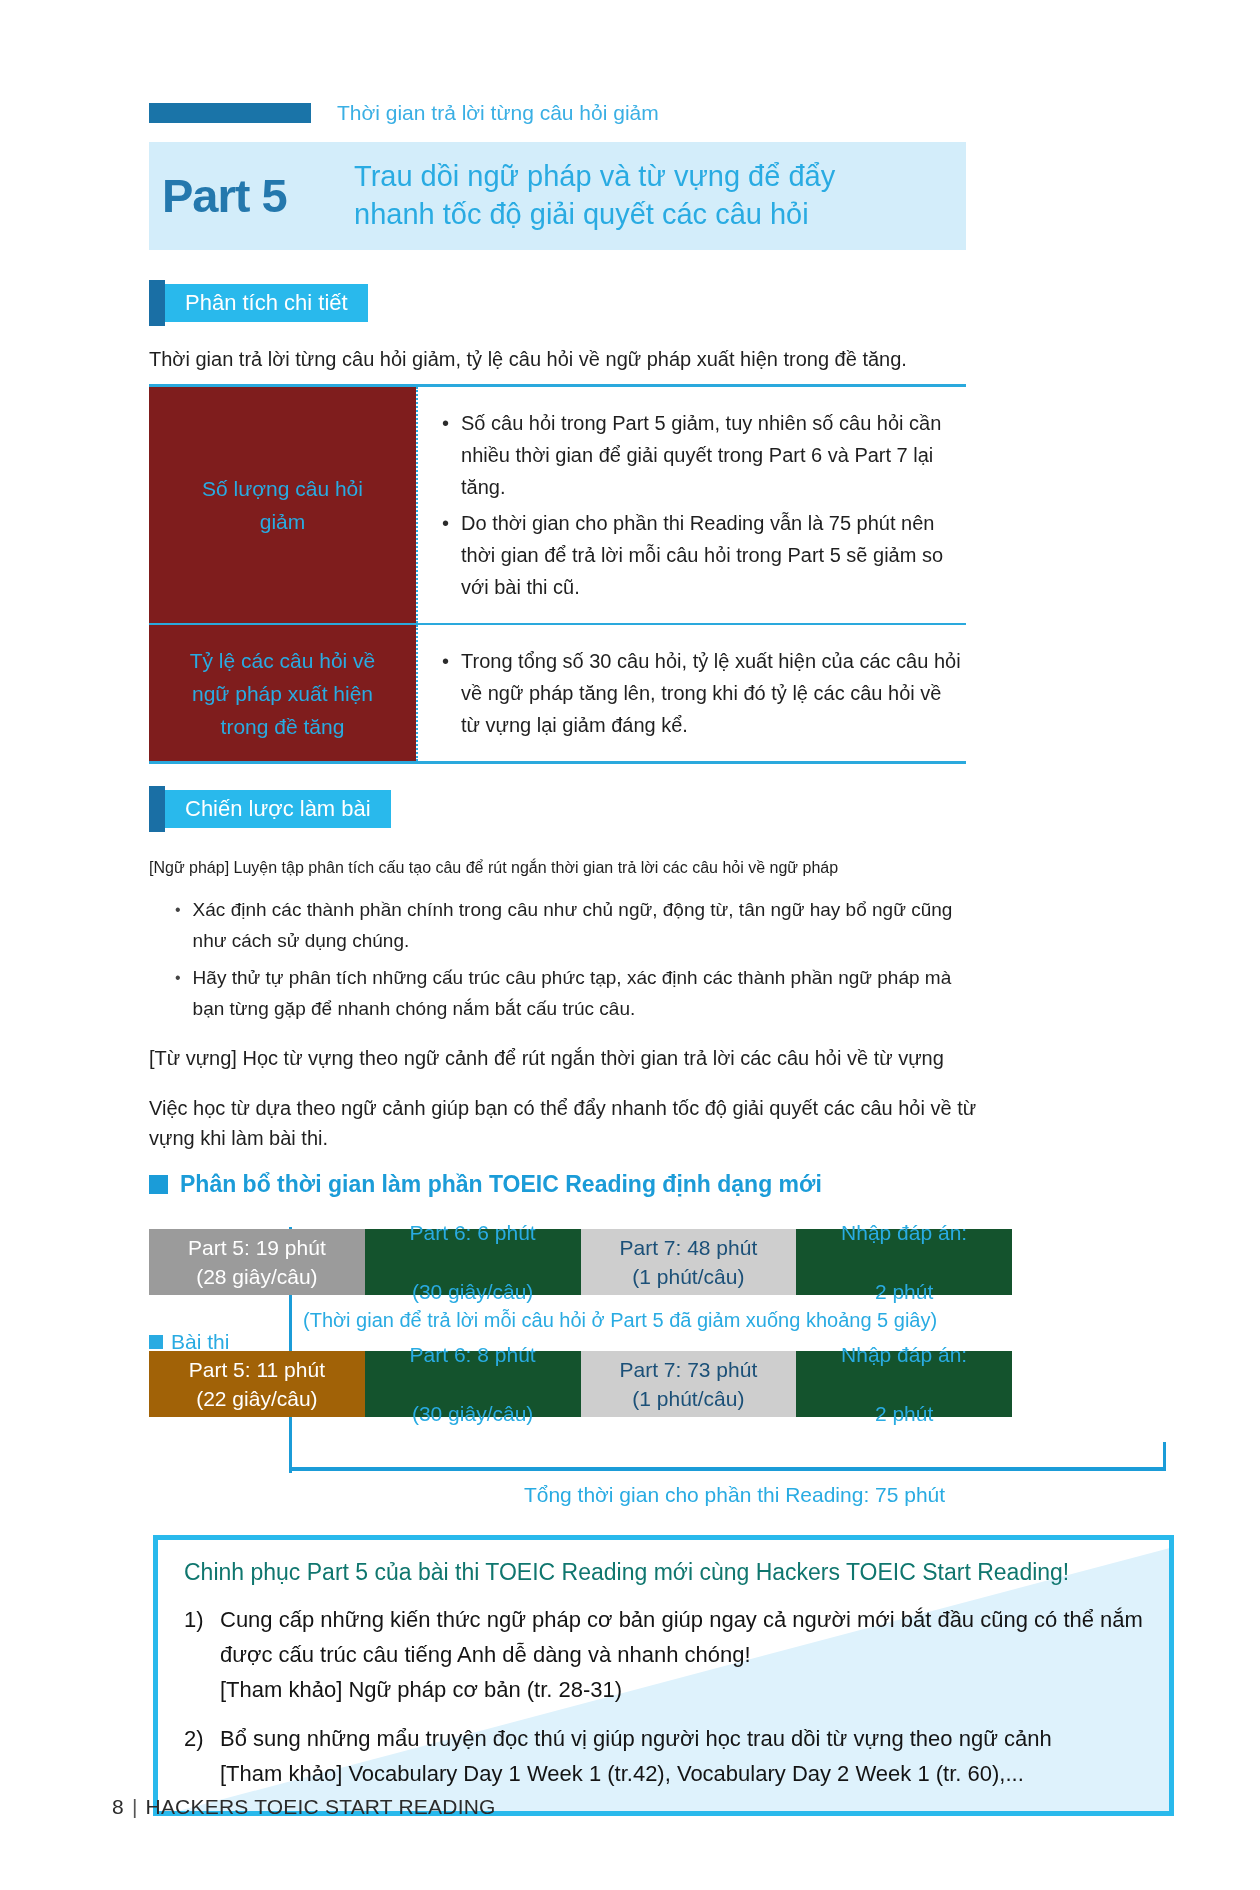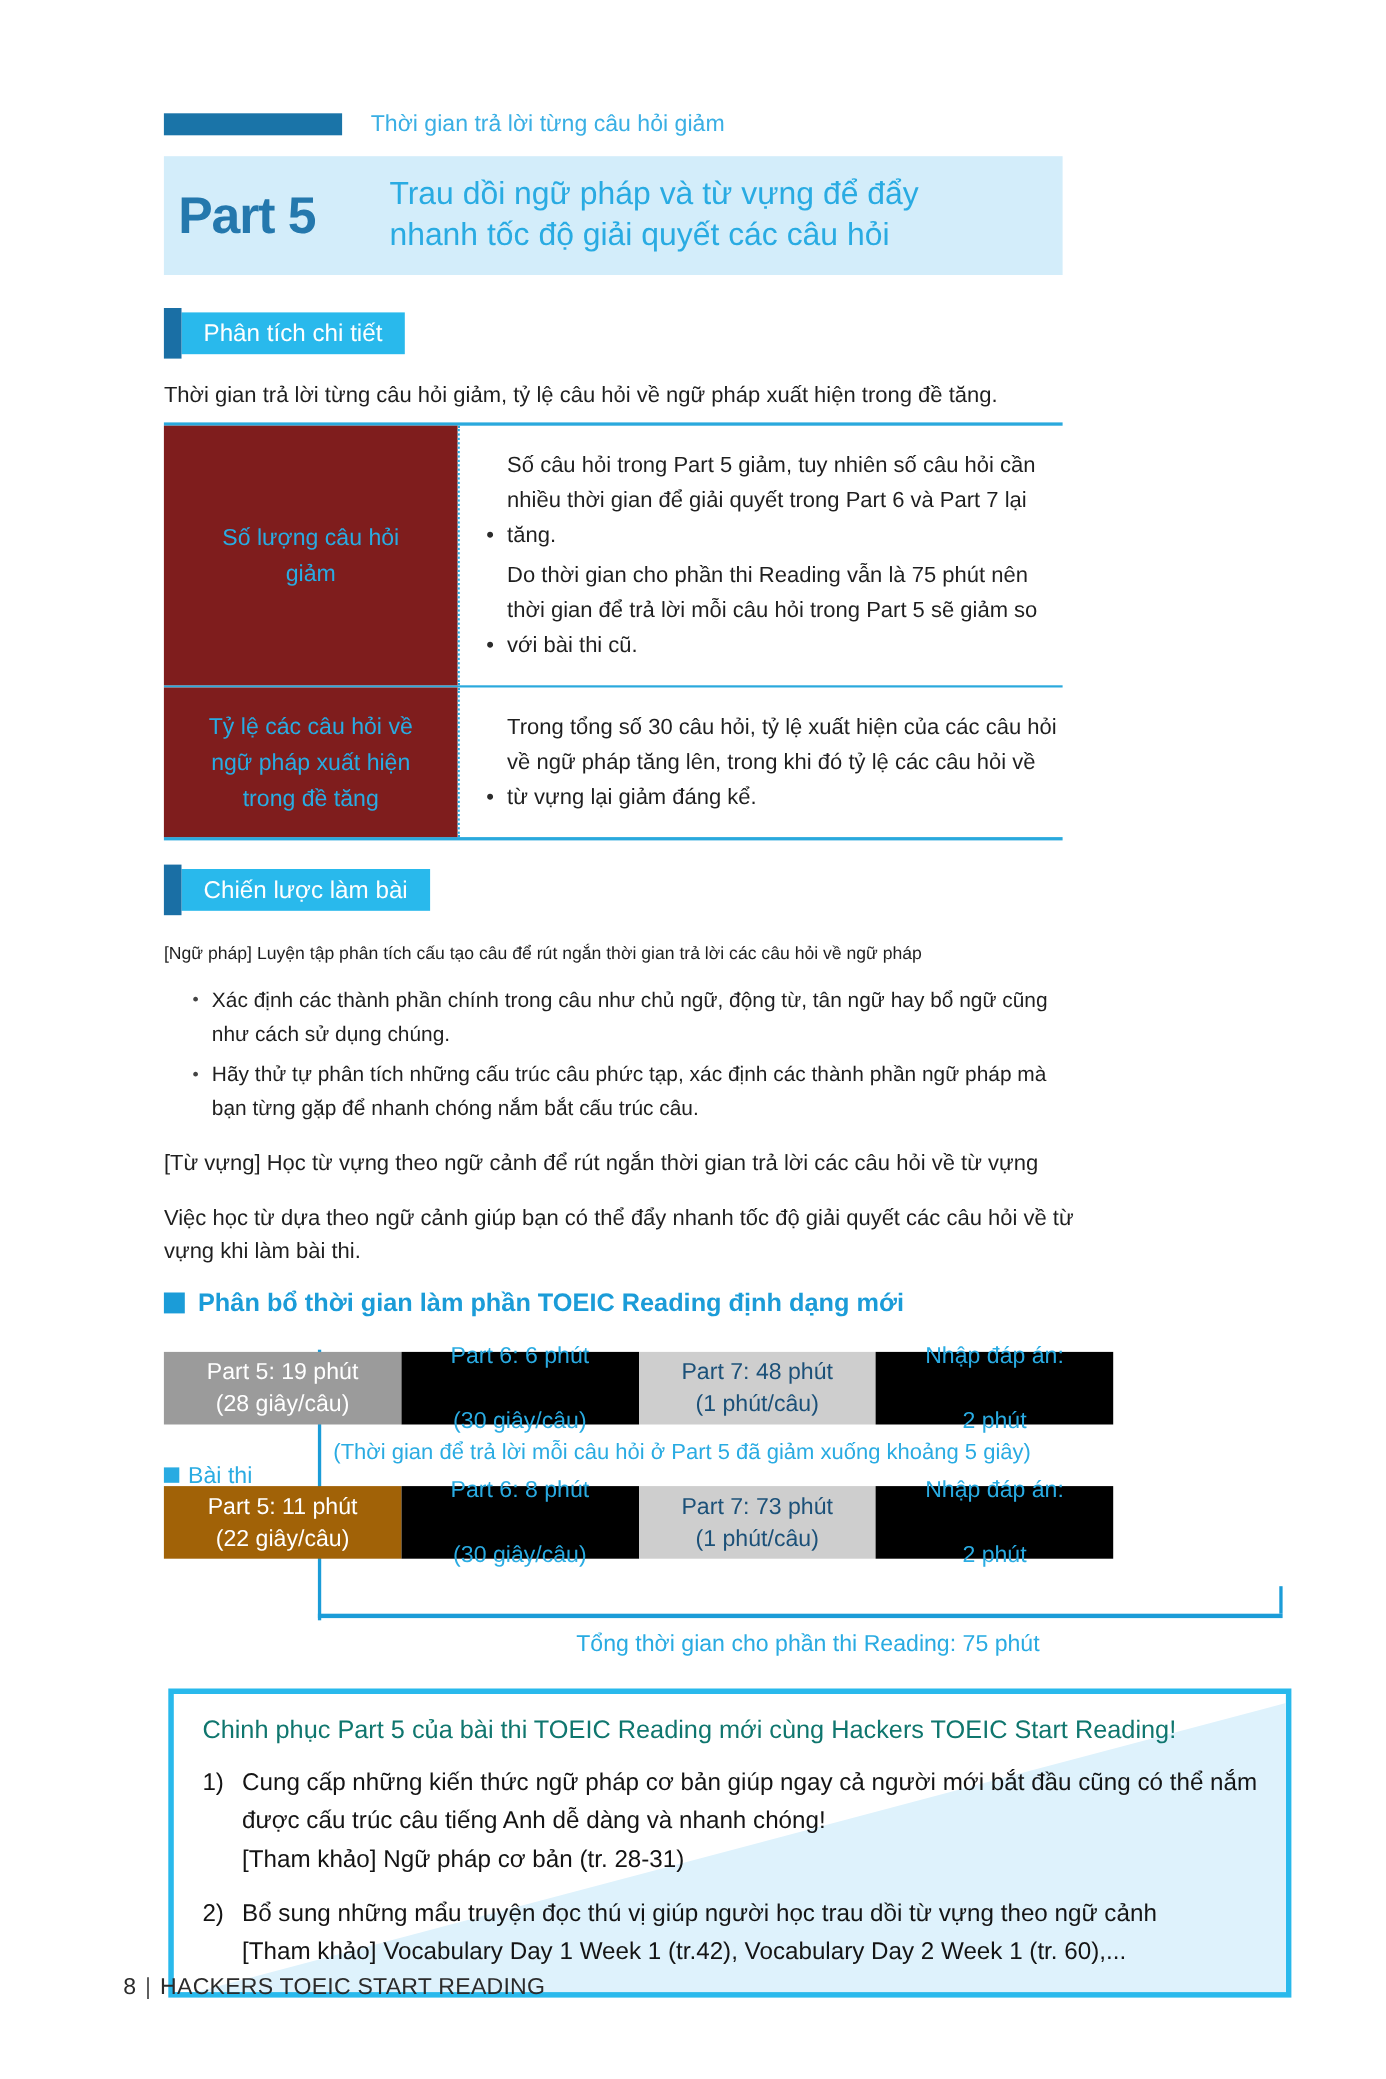--- a/index.html
+++ b/index.html
@@ -30,21 +30,21 @@
   .par{margin:22px 0 0 118px;width:832px;font-size:20px;line-height:30px;color:#1f1f1f;}
   .lead{margin:22px 0 0 118px;width:832px;font-size:16px;line-height:36px;color:#1f1f1f;}
   .note-par{margin:20px 0 0 118px;width:832px;font-size:20px;line-height:30px;color:#1f1f1f;}
   
   .info-table{margin:10px 0 0 118px;width:817px;border-top:3px solid #2aa9dd;border-bottom:3px solid #2aa9dd;}
   .trow{display:flex;}
   .trow + .trow{border-top:2px solid #2aa9dd;}
   .tlabel{width:267px;background:#7f1d1d;color:#29abe2;display:flex;align-items:center;justify-content:center;text-align:center;font-size:21px;line-height:33px;box-sizing:border-box;padding:12px 10px;}
   .tlabel span{display:inline-block;max-width:205px;}
   .tcell{flex:1;border-left:2px dotted #29abe2;padding:16px 0 16px 24px;box-sizing:border-box;}
-  .tb{display:flex;font-size:20px;line-height:32px;margin:4px 0;align-items:flex-end;}
+  .tb{display:flex;font-size:20px;line-height:32px;margin:4px 0;}
   .tb::before{content:"•";margin-right:12px;color:#2b2b2b;}
   .tb span{display:block;max-width:500px;}
   
   .sub-bullets{margin:8px 0 0 144px;width:812px;}
   .sb{display:flex;font-size:19px;line-height:31px;margin:6px 0;color:#1f1f1f;}
   .sb::before{content:"•";margin-right:12px;color:#444;font-size:16px;line-height:31px;}
   
   .sq-heading{margin:16px 0 0 118px;display:flex;align-items:center;color:#1b9cd8;font-size:23px;font-weight:bold;height:30px;}
   .sq{width:19px;height:19px;background:#1b9cd8;margin-right:12px;flex:none;}
   
@@ -52,21 +52,21 @@
   .dg-label{position:absolute;left:0;width:135px;font-size:21px;line-height:30px;}
   .dg-label-old{top:6px;color:#8e8e8e;}
   .dg-label-new{top:100px;color:#29abe2;}
   .dg-sq{display:inline-block;width:14px;height:14px;background:#29abe2;margin-right:8px;}
   .dg-vline{position:absolute;left:140px;top:0;width:3px;height:246px;background:#1b9cd8;}
   .dg-row{position:absolute;left:0;width:863px;display:flex;height:66px;}
   .dg-row-old{top:2px;}
   .dg-row-new{top:124px;}
   .dg-seg{flex:1;display:flex;flex-direction:column;justify-content:center;align-items:center;font-size:21px;line-height:29px;text-align:center;}
   .seg-gray{background:#9b9b9b;color:#ffffff;}
-  .seg-light{background:#000000;color:#29abe2;gap:30px;}
+  .seg-light{background:#14532d;color:#29abe2;gap:30px;}
   .seg-mid{background:#cecece;color:#1b5078;}
   .seg-cyan{background:#a16207;color:#ffffff;}
   .dg-note{position:absolute;left:154px;top:82px;font-size:20px;color:#29abe2;}
   .dg-bracket-h{position:absolute;left:140px;top:240px;width:877px;height:4px;background:#1b9cd8;}
   .dg-bracket-tick{position:absolute;left:1014px;top:215px;width:3px;height:25px;background:#1b9cd8;}
   .dg-caption{position:absolute;left:154px;top:256px;width:863px;text-align:center;color:#29abe2;font-size:21px;}
   
   .promo{position:relative;margin:16px 0 0 122px;width:1021px;border:5px solid #29b9ec;background:#ffffff;box-sizing:border-box;padding:16px 26px 20px;}
   .promo-tri{position:absolute;left:0;top:0;right:0;bottom:0;background:#def2fc;clip-path:polygon(2% 100%,100% 3%,100% 100%);}
   .promo-content{position:relative;}

